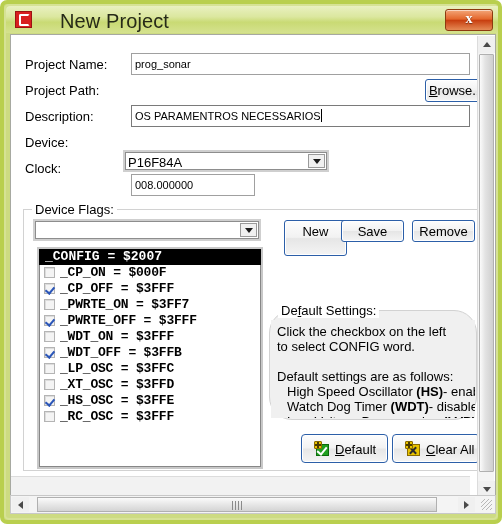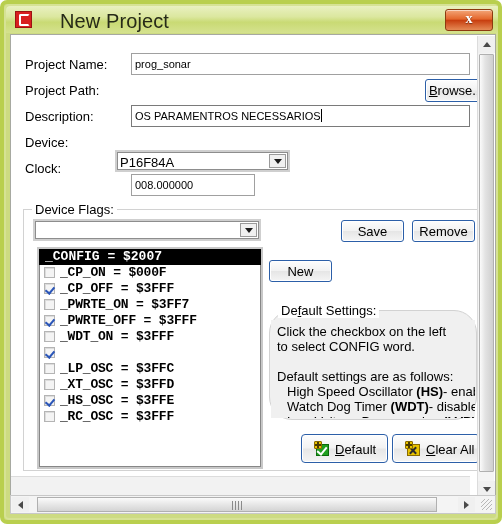--- a/index.html
+++ b/index.html
@@ -348,37 +348,37 @@
 
       <div class="tbox" style="left:120px;top:18px;width:339px;height:22px;">prog_sonar</div>
 
 
       <div class="btn" style="left:414px;top:44px;width:62px;height:23px;">
         <span class="t"><u>B</u><span>rowse...</span></span>
       </div>
 
       <div class="tbox" style="left:120px;top:70px;width:339px;height:22px;border-color:#7a7a7a;"><span>OS PARAMENTROS NECESSARIOS</span><span class="caret"></span></div>
 
-      <div class="combo sunken" style="left:104px;top:115px;width:175px;height:22px;">
+      <div class="combo sunken" style="left:112px;top:115px;width:206px;height:22px;">
         <span>P16F84A</span>
         <span class="arrowbtn"></span>
       </div>
 
       <div class="tbox" style="left:120px;top:139px;width:124px;height:22px;">008.000000</div>
 
       <div class="group" style="left:12px;top:174px;width:465px;height:262px;">
         <span class="gtitle">Device Flags:</span>
       </div>
 
       <div class="combo sunken" style="left:22px;top:184px;width:228px;height:22px;">
         <span></span>
         <span class="arrowbtn"></span>
       </div>
 
-      <div class="btn" style="left:258px;top:185px;width:63px;height:22px;margin-top:40px;">
+      <div class="btn" style="left:273px;top:185px;width:63px;height:36px;">
         <span class="t">New</span>
       </div>
       <div class="btn" style="left:330px;top:185px;width:63px;height:22px;">
         <span class="t">Save</span>
       </div>
       <div class="btn" style="left:401px;top:185px;width:63px;height:22px;">
         <span class="t">Remove</span>
       </div>
 
       <div class="flaglist" style="left:26px;top:212px;width:226px;height:222px;" id="flaglist">
@@ -398,20 +398,21 @@
           <div class="flagrow">
             <span class="cb on"></span>
             <span class="fl">_PWRTE_OFF = $3FFF</span>
           </div>
           <div class="flagrow">
             <span class="cb"></span>
             <span class="fl">_WDT_ON = $3FFF</span>
           </div>
           <div class="flagrow">
             <span class="cb on"></span>
+            <span class="fl">_WDT_OFF = $3FFB</span>
           </div>
           <div class="flagrow">
             <span class="cb"></span>
             <span class="fl">_LP_OSC = $3FFC</span>
           </div>
           <div class="flagrow">
             <span class="cb"></span>
             <span class="fl">_XT_OSC = $3FFD</span>
           </div>
           <div class="flagrow">

